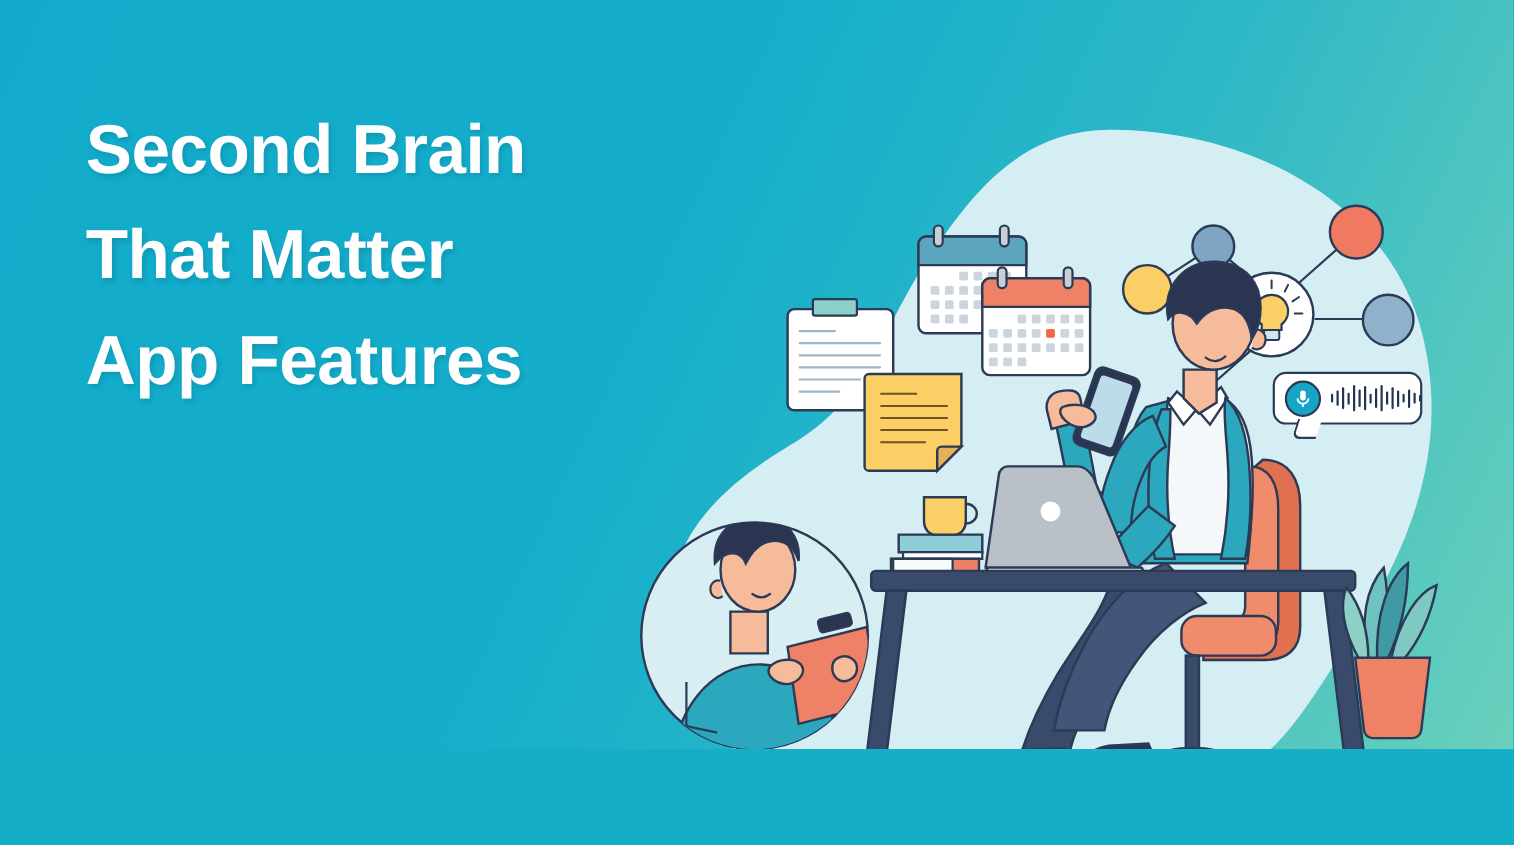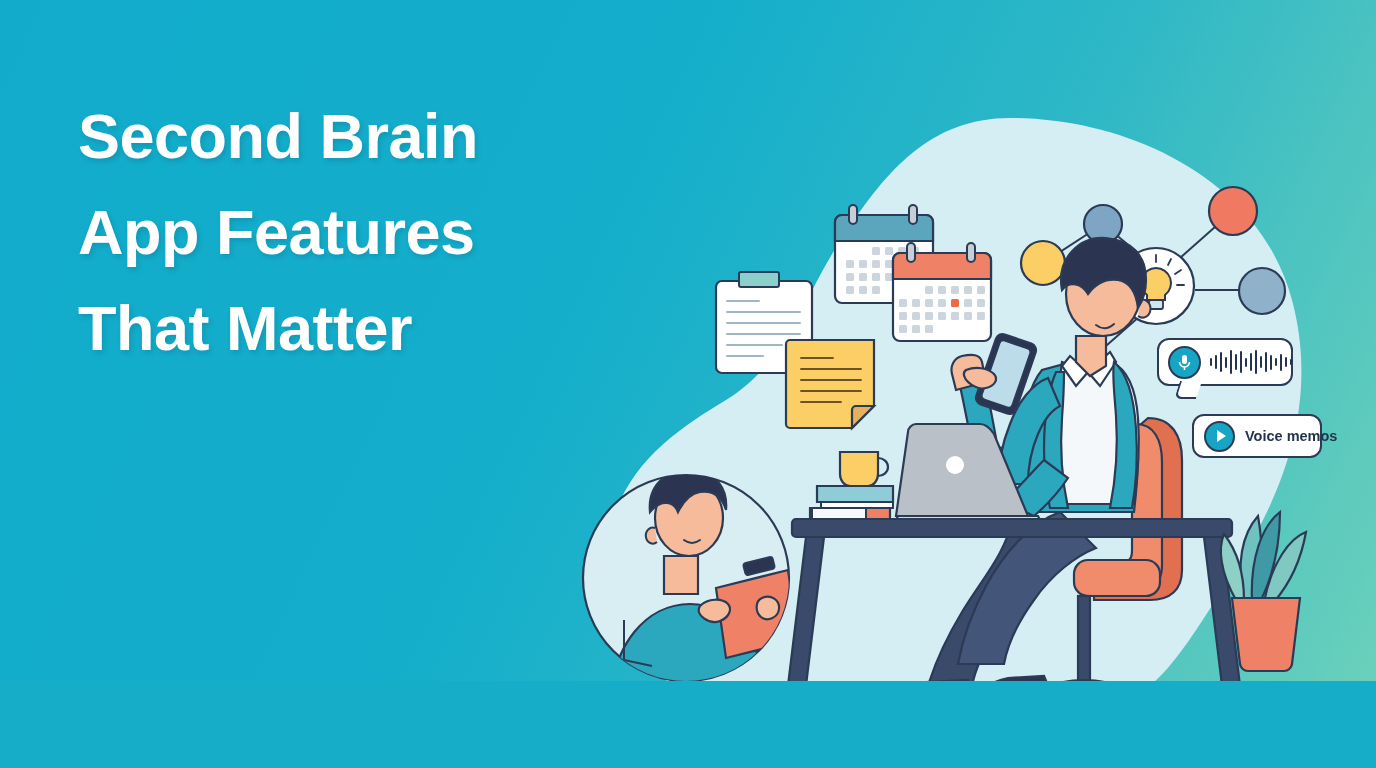--- a/index.html
+++ b/index.html
@@ -56,22 +56,22 @@
     font-family:"Liberation Sans", sans-serif;
   }
 </style>
 </head>
 <body>
 
 <div id="stage">
 
   <div class="headline">
     <span class="ln">Second Brain</span>
+    <span class="ln">That Matter</span>
     <span class="ln">App Features</span>
-    <span class="ln">That Matter</span>
   </div>
 
   <svg id="illus" style="position:absolute;left:0;top:0;width:1376px;height:768px;" viewBox="0 0 1376 768">
     <defs>
       <linearGradient id="gfloor" x1="0" y1="0" x2="1" y2="0">
         <stop offset="0" stop-color="#3dbcc4"></stop>
           <stop offset="1" stop-color="#6ad0bb"></stop>
       </linearGradient>
       <clipPath id="insetClip">
           <circle cx="686" cy="578" r="103"></circle>
@@ -351,20 +351,14 @@
         <i style="height: 20px;"></i>
         <i style="height: 15px;"></i>
         <i style="height: 8px;"></i>
         <i style="height: 17px;"></i>
         <i style="height: 10px;"></i>
         <i style="height: 6px;"></i>
       </span>
     <span class="tail"></span>
   </div>
 
-  <div class="card" id="voice-card">
-    <span class="play-circle">
-        <span class="tri"></span>
-      </span>
-    <span class="card-label">Voice memos</span>
-  </div>
 
 </div>
 
 </body></html>

